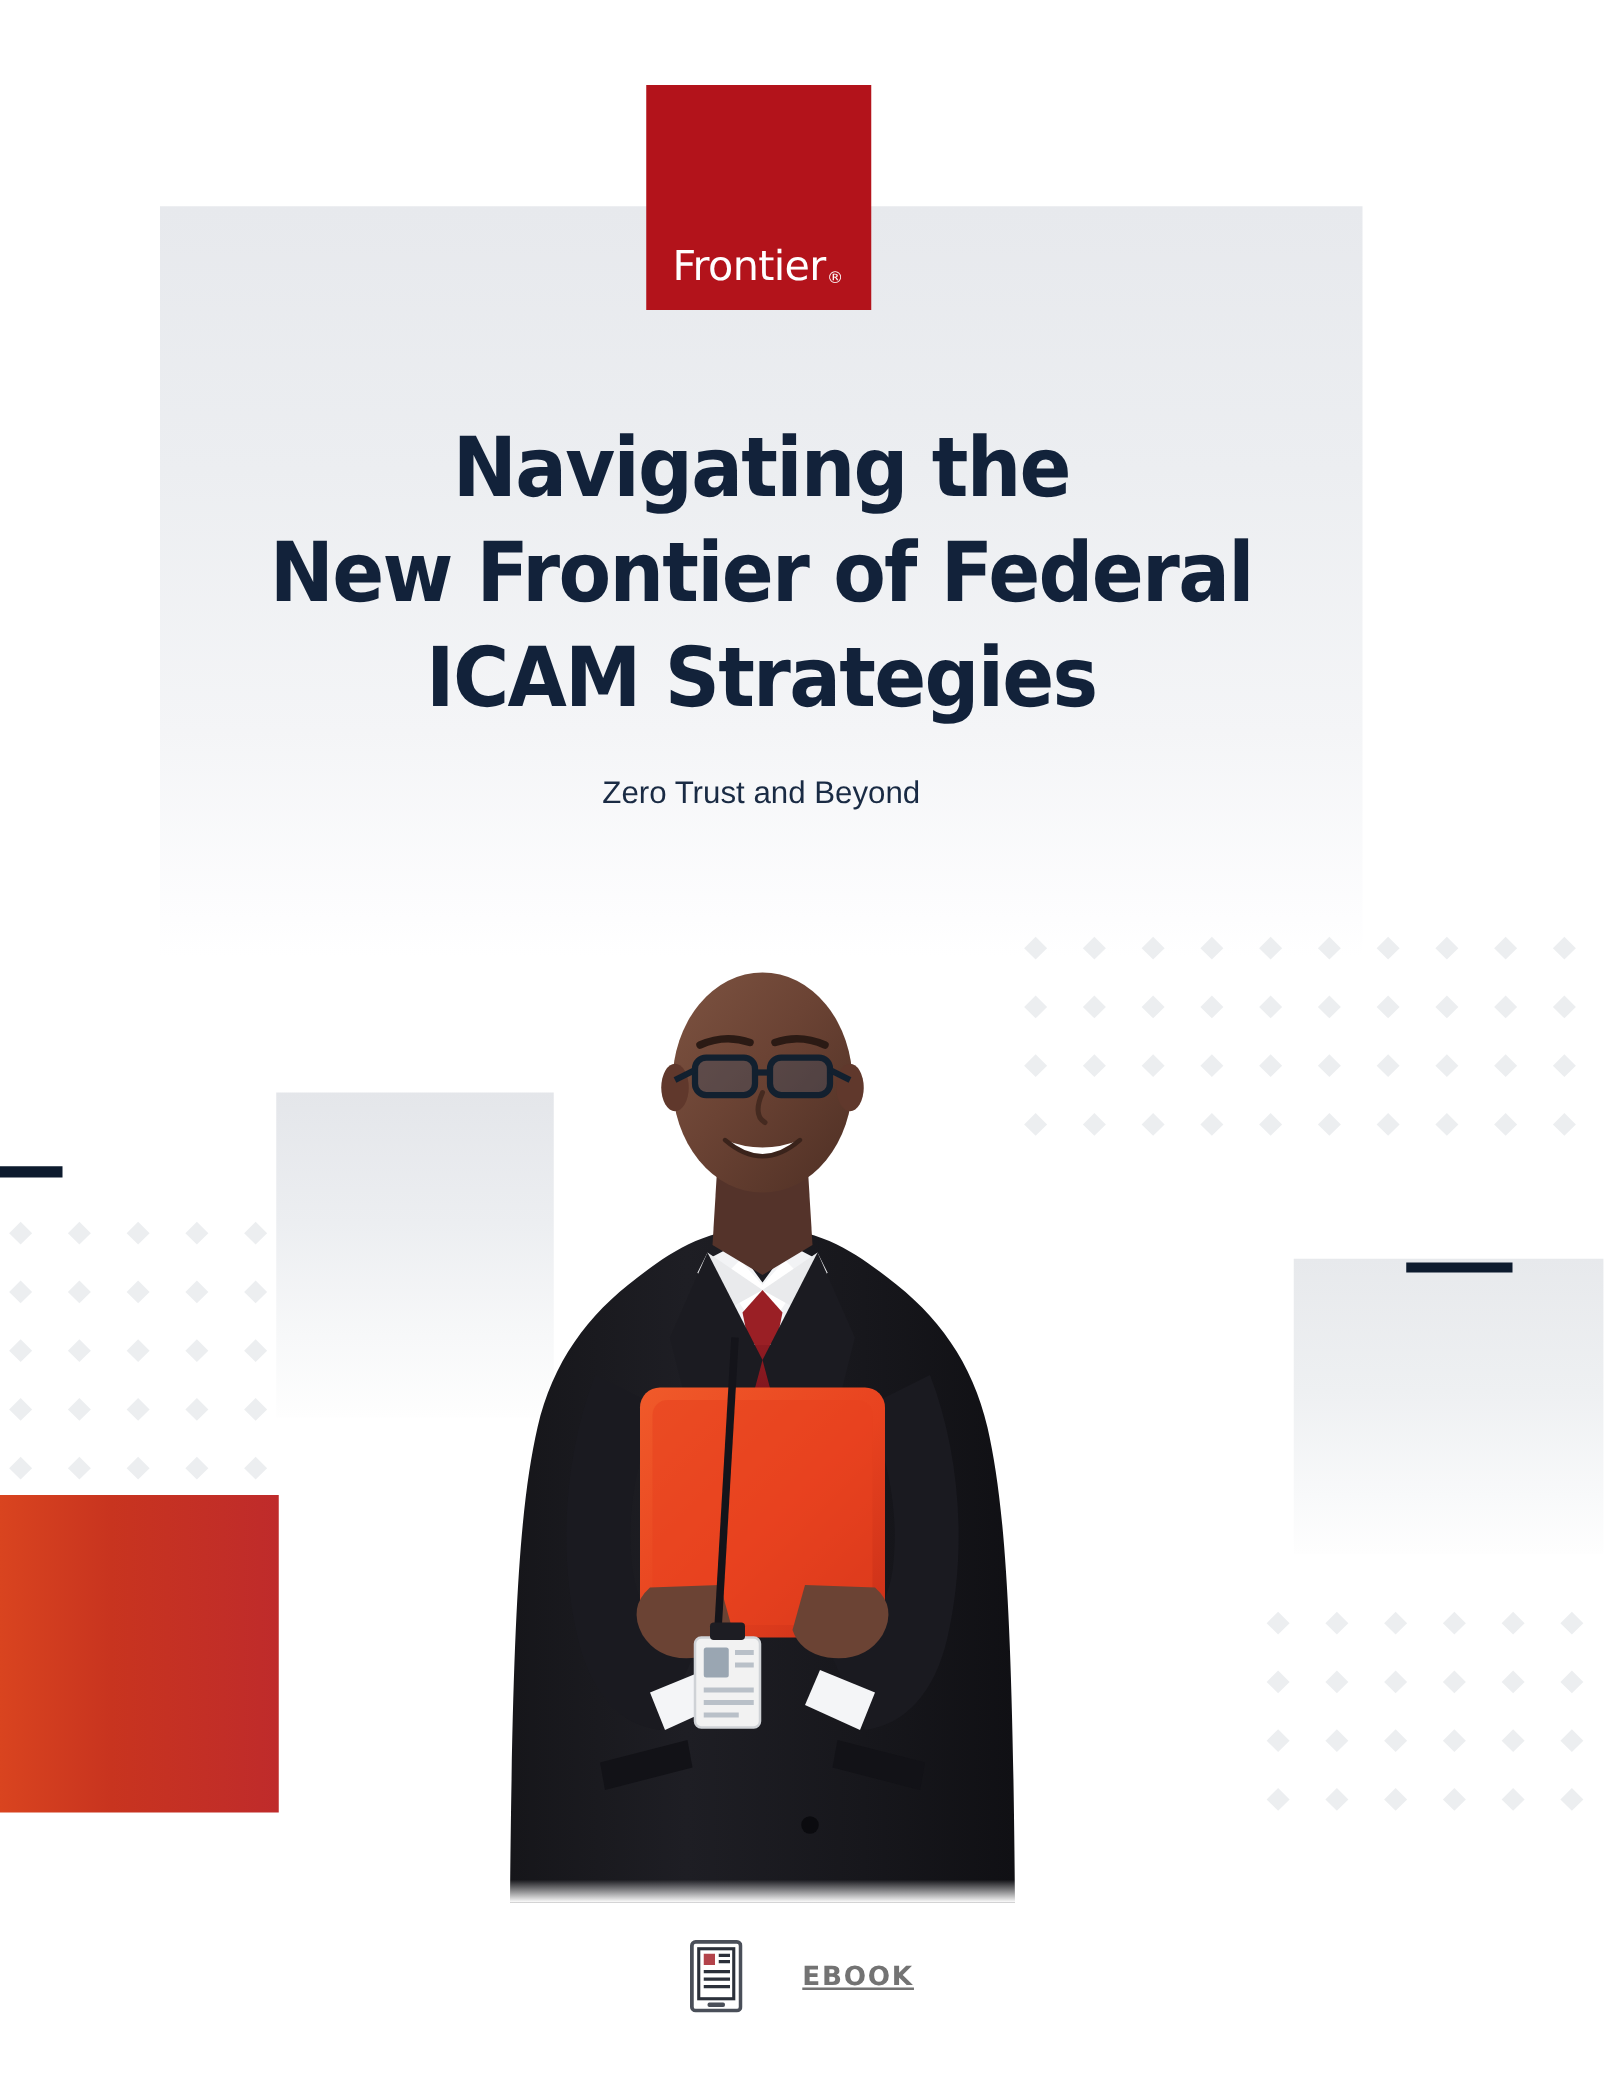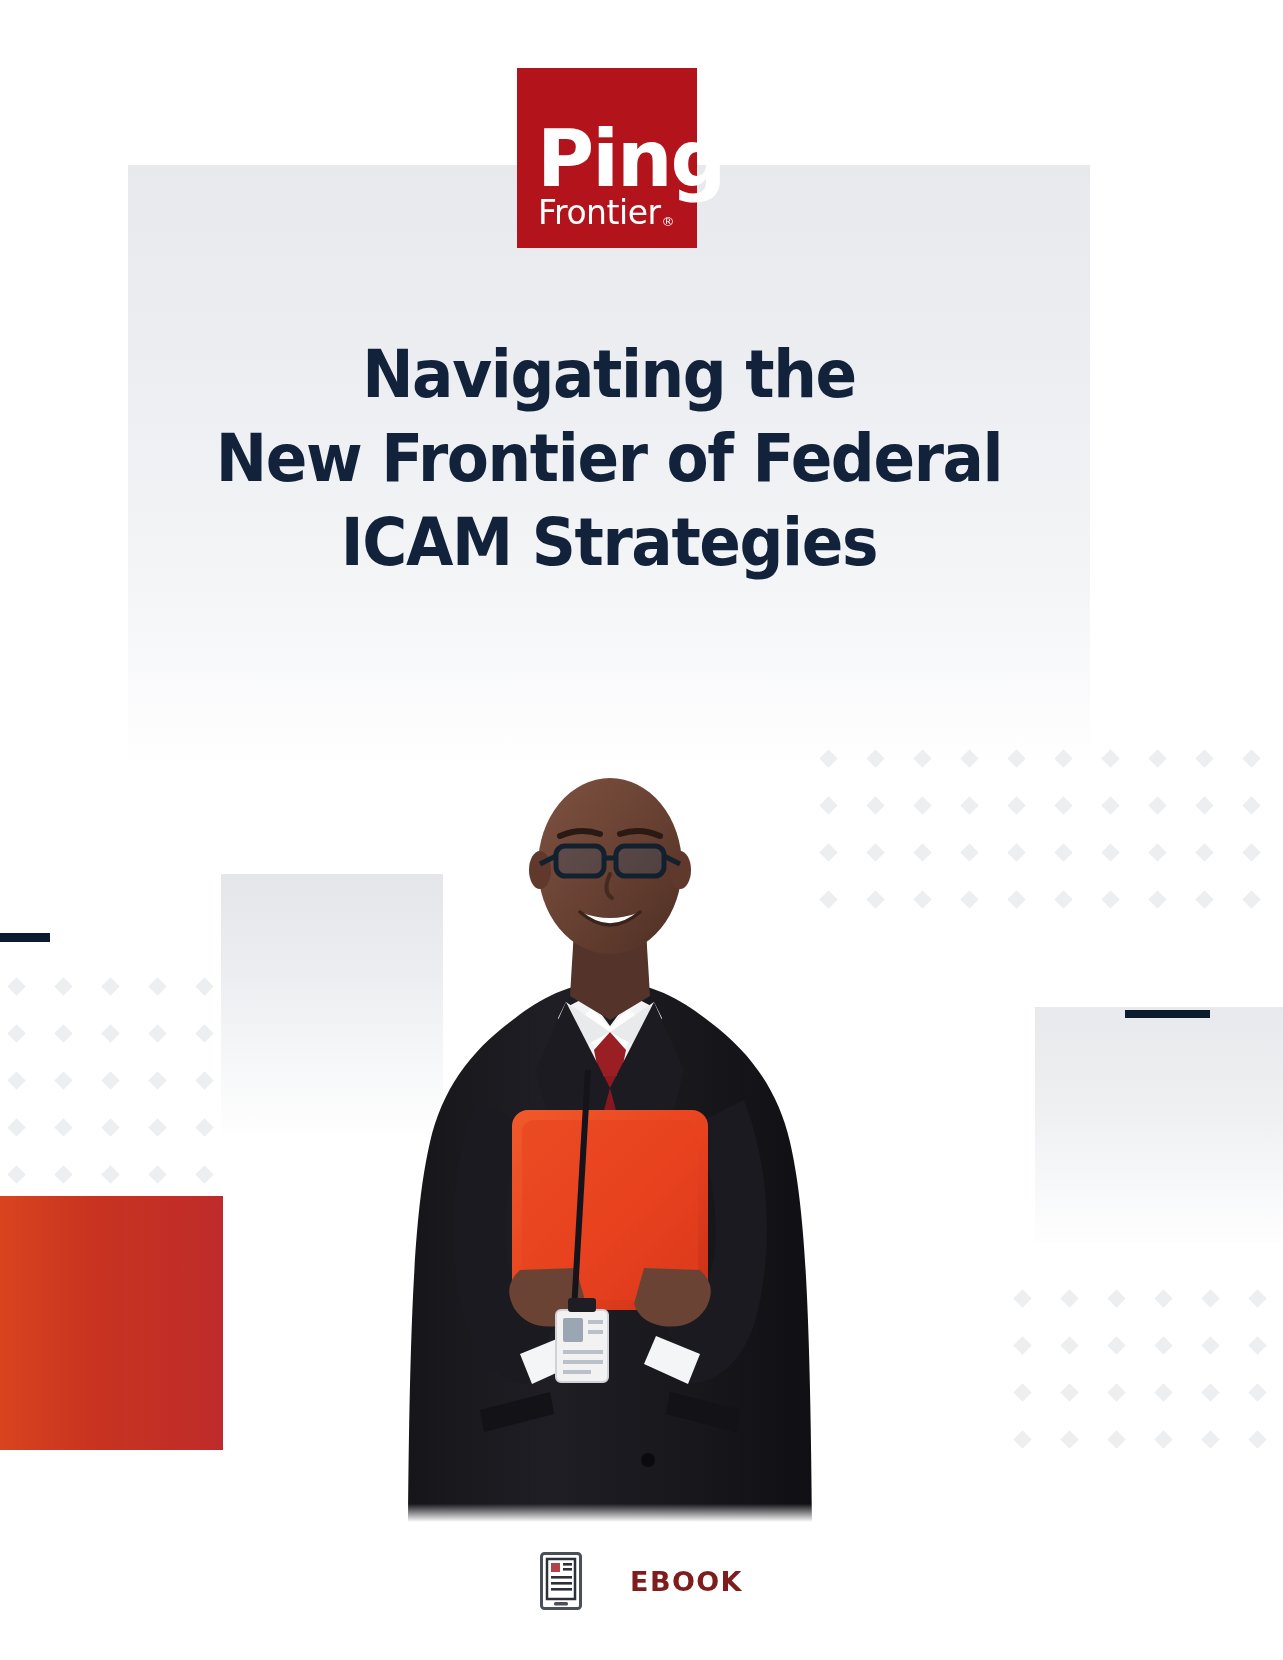--- a/index.html
+++ b/index.html
@@ -167,23 +167,24 @@
     width: 1283px;
     display: flex;
     justify-content: center;
     align-items: center;
     gap: 48px;
   }
   .ebook-icon { width: 42px; height: 58px; display: block; }
   .ebook-label {
     font-family: "DejaVu Sans", sans-serif;
     font-weight: 700;
-    font-size: 27px;
+    font-size: 21px;
     letter-spacing: 1.4px;
-    color: #7f1d1d;
+    color: #737373;
+    text-decoration: underline;
   }
 </style>
 </head>
 <body>
 
 <div id="cover">
 
   <div class="panel-grad"></div>
 
   <div class="rect-left-gray"></div>
@@ -284,30 +285,30 @@
       <i style="left: 235px; top: 94px; background: rgb(236, 238, 240);"></i>
       <i style="left: 0px; top: 141px; background: rgb(236, 238, 240);"></i>
       <i style="left: 47px; top: 141px; background: rgb(236, 238, 240);"></i>
       <i style="left: 94px; top: 141px; background: rgb(236, 238, 240);"></i>
       <i style="left: 141px; top: 141px; background: rgb(236, 238, 240);"></i>
       <i style="left: 188px; top: 141px; background: rgb(236, 238, 240);"></i>
       <i style="left: 235px; top: 141px; background: rgb(236, 238, 240);"></i>
     </div>
 
   <div class="logo">
-    <span class="ping">Ping</span>
     <span class="ident"><span>Frontier</span><sup>®</sup></span>
   </div>
 
   <div class="headline">
     <span class="ln">Navigating the</span>
     <span class="ln">New Frontier of Federal</span>
     <span class="ln">ICAM Strategies</span>
   </div>
 
+  <div class="subtitle">Zero Trust and Beyond</div>
 
   <div class="photo">
     <svg viewBox="0 0 500 752" width="500" height="752" aria-hidden="true">
       <defs>
         <linearGradient id="suitG" x1="0" y1="0" x2="1" y2="0">
           <stop offset="0%" stop-color="#16161a"></stop>
           <stop offset="35%" stop-color="#1e1e24"></stop>
           <stop offset="70%" stop-color="#17171c"></stop>
           <stop offset="100%" stop-color="#101014"></stop>
         </linearGradient>

